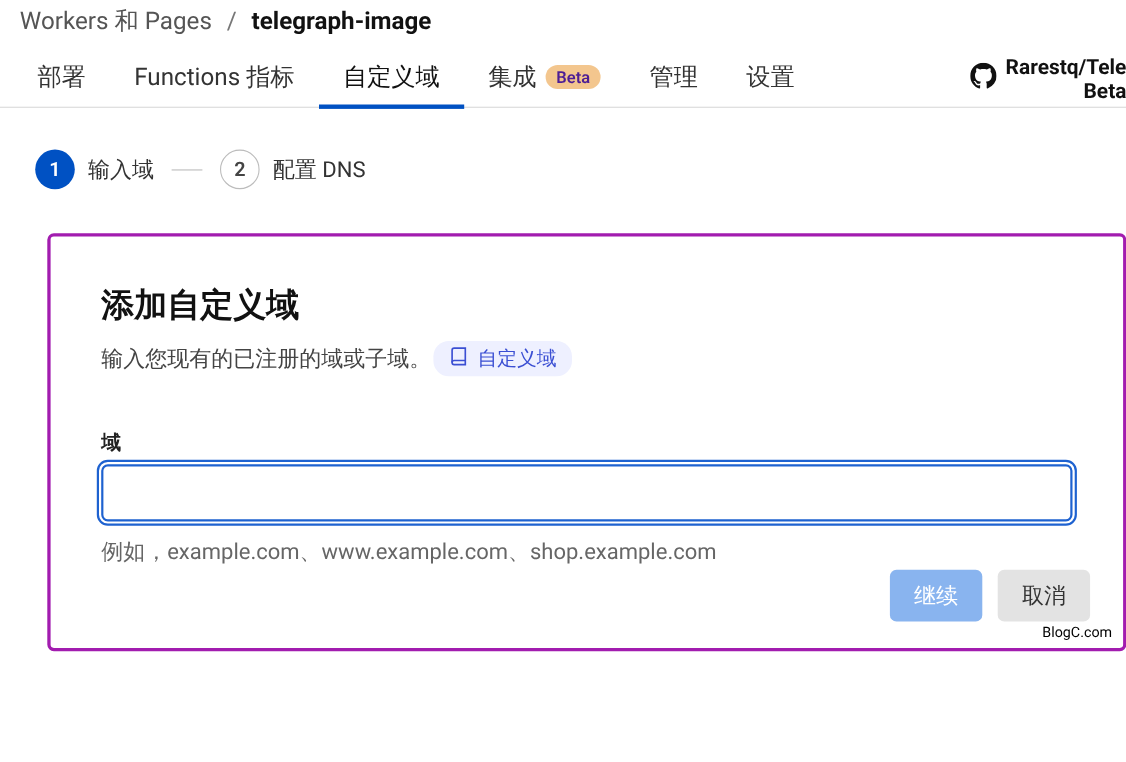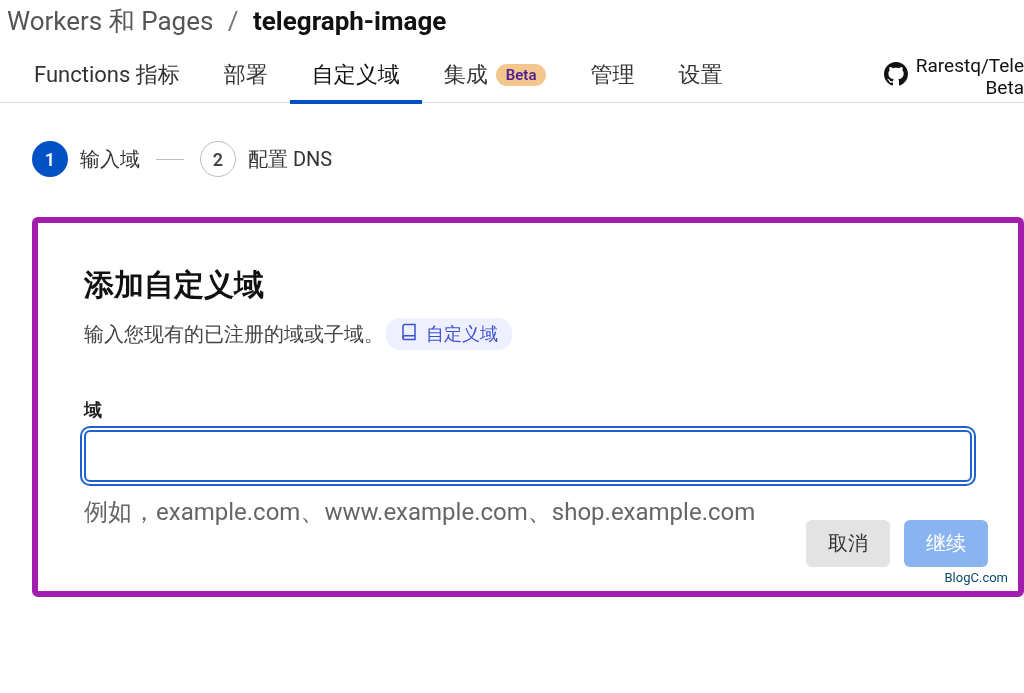--- a/index.html
+++ b/index.html
@@ -1,69 +1,69 @@
 <!DOCTYPE html>
 <html><head>
 <meta charset="utf-8">
 <style>
   * { box-sizing: border-box; margin: 0; padding: 0; }
   html, body { width: 1024px; height: 693px; font-family: -apple-system, BlinkMacSystemFont, "Segoe UI", Roboto, "Helvetica Neue", Arial, sans-serif; background:#fff; color:#333; overflow:hidden; }
 
-  .breadcrumb { padding: 4px 18px 10px 7px; font-size: 26px; color:#555; }
+  .breadcrumb { padding: 4px 18px 10px 18px; font-size: 22px; color:#555; }
   .breadcrumb .sep { margin: 0 8px; color:#777; }
   .breadcrumb .current { font-weight: 700; color:#111; }
 
   .tabbar { display:flex; align-items:center; border-bottom:1px solid #d9d9d9; padding: 0 0 0 12px; position:relative; height:54px; }
   .tab { padding: 12px 22px 14px 22px; font-size:22px; color:#333; cursor:pointer; display:flex; align-items:center; gap:8px; }
   .tab.active { color:#111; font-weight:500; border-bottom:4px solid #0051c3; padding-bottom:10px; }
   .beta { background:#f3c68e; color:#4c1d95; font-size:15px; font-weight:600; padding:2px 10px; border-radius:12px; }
 
-  .repo-link { position:absolute; right:0; top:6px; display:flex; align-items:center; gap:8px; font-size:19px; color:#111; text-align:right; line-height:1.15; }
+  .repo-link { position:absolute; right:0; top:6px; display:flex; align-items:center; gap:8px; font-size:19px; color:#111; text-align:right; line-height:1.15;font-weight:bold; }
   .repo-link .txt { text-align:right; }
 
   .content { padding: 38px 0 0 32px; }
 
   .steps { display:flex; align-items:center; gap:16px; margin-bottom:40px; }
   .step { display:flex; align-items:center; gap:12px; font-size:20px; color:#333; }
   .circ { width:36px; height:36px; border-radius:50%; display:flex; align-items:center; justify-content:center; font-size:18px; font-weight:600; }
   .circ.active { background:#0051c3; color:#fff; }
   .circ.idle { background:#fff; border:1px solid #bcbcbc; color:#444; }
   .step-line { width:28px; height:1px; background:#bcbcbc; }
 
-  .card { border:6px solid #a21caf; border-radius:6px; margin-left:0; padding:42px 46px 28px 46px; min-height:380px; position:relative; }
+  .card { border:3px solid #a21caf; border-radius:6px; margin-left:11px; padding:42px 46px 28px 46px; min-height:380px; position:relative; }
   .card h1 { font-size:30px; font-weight:600; color:#111; margin-bottom:12px; }
   .desc-row { display:flex; align-items:center; gap:2px; font-size:20px; color:#444; margin-bottom:48px; }
   .doc-badge { display:inline-flex; align-items:center; gap:8px; background:#eef0ff; color:#3b4fd3; font-size:18px; padding:4px 14px; border-radius:14px; cursor:pointer; }
 
   .field-label { font-size:18px; font-weight:600; color:#222; margin-bottom:8px; }
   .domain-input { width:100%; height:52px; border:2px solid #1e62d0; outline:2px solid #1e62d0; outline-offset:2px; border-radius:6px; padding:0 14px; font-size:18px; }
-  .hint { margin-top:14px; font-size:24px; color:#666; }
+  .hint { margin-top:14px; font-size:20px; color:#666; }
 
   .actions { position:absolute; right:30px; bottom:24px; display:flex; gap:14px; }
   .btn { font-size:20px; padding:10px 22px; border-radius:6px; border:none; cursor:pointer; }
   .btn.cancel { background:#e3e3e3; color:#333; }
   .btn.primary { background:#89b4ef; color:#fff; }
 
-  .watermark { position:absolute; right:10px; bottom:6px; font-size:13px; color:#0c4a6e; }
+  .watermark { position:absolute; right:10px; bottom:6px; font-size:13px; color:#000000; }
 
   .gh-icon svg { width:24px; height:24px; }
   .book-icon svg { width:18px; height:18px; }
 </style>
 </head>
 <body>
 
 <div class="breadcrumb">
   <span>Workers 和 Pages</span>
   <span class="sep">/</span>
   <span class="current">telegraph-image</span>
 </div>
 
 <div class="tabbar">
+  <div class="tab">部署</div>
   <div class="tab">Functions 指标</div>
-  <div class="tab">部署</div>
   <div class="tab active">自定义域</div>
   <div class="tab">
     <span>集成</span>
     <span class="beta">Beta</span>
   </div>
   <div class="tab">管理</div>
   <div class="tab">设置</div>
 
   <div class="repo-link">
     <span class="gh-icon">
@@ -104,20 +104,20 @@
         </span>
         <span>自定义域</span>
       </span>
     </div>
 
     <div class="field-label">域</div>
     <input class="domain-input" type="text" value="" style="">
     <div class="hint">例如，example.com、www.example.com、shop.example.com</div>
 
     <div class="actions">
+      <button class="btn primary">继续</button>
       <button class="btn cancel">取消</button>
-      <button class="btn primary">继续</button>
     </div>
 
     <div class="watermark">BlogC.com</div>
   </div>
 
 </div>
 
 </body></html>

